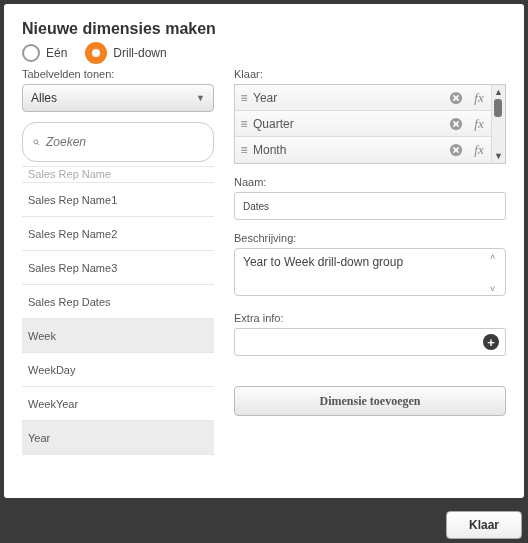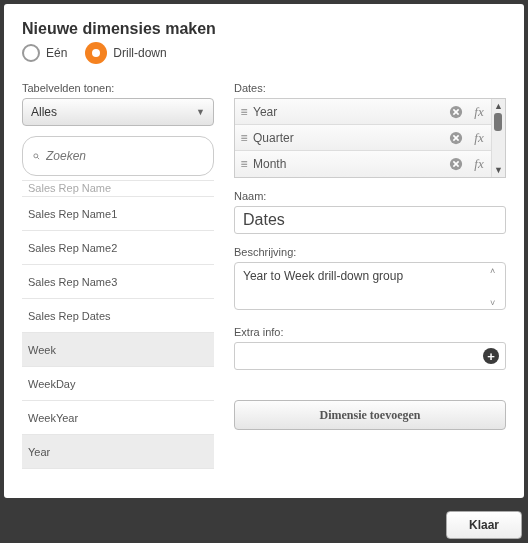--- a/index.html
+++ b/index.html
@@ -1,20 +1,20 @@
 <!DOCTYPE html>
 <html><head>
 <meta charset="utf-8">
 <style>
 * { box-sizing: border-box; margin: 0; padding: 0; font-family: Arial, Helvetica, sans-serif; }
 body { background: #3a3a3a; width: 528px; height: 543px; overflow: hidden; }
 .dialog { background: #fff; margin: 4px; border-radius: 3px; height: 494px; position: relative; }
 .inner { padding: 16px 18px 10px 18px; }
 .title { font-size: 16px; font-weight: bold; color: #333; margin-bottom: 4px; }
-.radio-row { display: flex; align-items: center; gap: 18px; margin-bottom: 18px; }
+.radio-row { display: flex; align-items: center; gap: 18px; margin-bottom: 4px; }
 .radio { display: flex; align-items: center; gap: 6px; font-size: 12px; color: #444; }
 .radio-circle { width: 18px; height: 18px; border: 2px solid #999; border-radius: 50%; display: inline-block; }
 .radio-circle.sel { border: none; width: 22px; height: 22px; background: #f58220; position: relative; }
 .radio-circle.sel::after { content: ""; position: absolute; left: 7px; top: 7px; width: 8px; height: 8px; background: #fff; border-radius: 50%; }
 .cols { display: flex; gap: 20px; }
 .col-l { width: 192px; flex-shrink: 0; }
 .col-r { flex: 1; }
 .lbl { font-size: 11px; color: #555; margin-bottom: 4px; display: block; }
 .select { width: 100%; height: 28px; background: linear-gradient(#fdfdfd,#e4e4e4); border: 1px solid #bbb; border-radius: 4px; padding: 0 8px; font-size: 12px; color: #333; display: flex; align-items: center; justify-content: space-between; cursor: pointer; }
 .select .arr { font-size: 9px; color: #666; }
@@ -30,21 +30,21 @@
 .veld-row { height: 26px; display: flex; align-items: center; border-bottom: 1px solid #ddd; background: linear-gradient(#fbfbfb,#f0f0f0); font-size: 12px; color: #555; }
 .veld-row:last-child { border-bottom: none; }
 .grab { width: 14px; text-align: center; color: #888; font-size: 12px; cursor: grab; padding-left: 4px; }
 .vname { flex: 1; padding-left: 4px; }
 .clr { width: 22px; text-align: center; cursor: pointer; }
 .clr svg { width: 14px; height: 14px; display: block; margin: 0 auto; }
 .fx { width: 24px; text-align: center; font-style: italic; font-family: Georgia, serif; color: #888; cursor: pointer; font-size: 13px; }
 .scroll { width: 14px; background: #efefef; border-left: 1px solid #ddd; display: flex; flex-direction: column; align-items: center; justify-content: space-between; padding: 2px 0; }
 .scroll .thumb { width: 8px; height: 18px; background: #777; border-radius: 3px; margin-top: 2px; }
 .scroll .sarr { font-size: 9px; color: #555; cursor: pointer; }
-.txtin { width: 100%; height: 28px; border: 1px solid #ccc; border-radius: 3px; padding: 4px 8px; font-size: 16px; color: #444; outline: none; }
+.txtin { width: 100%; height: 28px; border: 1px solid #ccc; border-radius: 3px; padding: 4px 8px; font-size: 10px; color: #444; outline: none; }
 .txtarea-wrap { position: relative; }
 .txtarea { width: 100%; height: 48px; border: 1px solid #ccc; border-radius: 4px; padding: 6px 18px 6px 8px; font-size: 12px; color: #444; outline: none; resize: none; }
 .ta-arrows { position: absolute; right: 4px; top: 4px; bottom: 6px; width: 12px; display: flex; flex-direction: column; justify-content: space-between; color: #888; font-size: 9px; }
 .extra { width: 100%; height: 28px; border: 1px solid #ccc; border-radius: 3px; display: flex; align-items: center; justify-content: flex-end; padding: 0 6px; }
 .plus { width: 16px; height: 16px; background: #3b3b3b; color: #fff; border-radius: 50%; display: flex; align-items: center; justify-content: center; font-size: 13px; font-weight: bold; cursor: pointer; line-height: 1; }
 .add-btn { width: 100%; height: 30px; background: linear-gradient(#fdfdfd,#e6e6e6); border: 1px solid #bbb; border-radius: 4px; font-size: 12px; font-weight: bold; color: #555; cursor: pointer; margin-top: 4px; font-family: Liberation Serif, serif; }
 .section { margin-top: 12px; }
 .footer { position: absolute; bottom: 4px; right: 6px; }
 .klaar { background: linear-gradient(#fff,#eee); border: 1px solid #aaa; border-radius: 4px; padding: 6px 22px; font-size: 12px; font-weight: bold; color: #333; cursor: pointer; }
 </style>
@@ -87,21 +87,21 @@
        <div class="list-item">Sales Rep Name3</div>
        <div class="list-item">Sales Rep Dates</div>
        <div class="list-item hl">Week</div>
        <div class="list-item">WeekDay</div>
        <div class="list-item">WeekYear</div>
        <div class="list-item hl">Year</div>
      </div>
    </div>
 
    <div class="col-r">
-     <span class="lbl">Dates:</span>
+     <span class="lbl">Klaar:</span>
      <div class="veld-box">
        <div class="veld-list">
          <div class="veld-row">
            <span class="grab">≡</span>
            <span class="vname">Year</span>
            <span class="clr">
                   <svg viewBox="0 0 16 16">
                     <circle cx="8" cy="8" r="7" fill="#9a9a9a"></circle>
                     <line x1="5" y1="5" x2="11" y2="11" stroke="#fff" stroke-width="1.8"></line>
                     <line x1="11" y1="5" x2="5" y2="11" stroke="#fff" stroke-width="1.8"></line>

